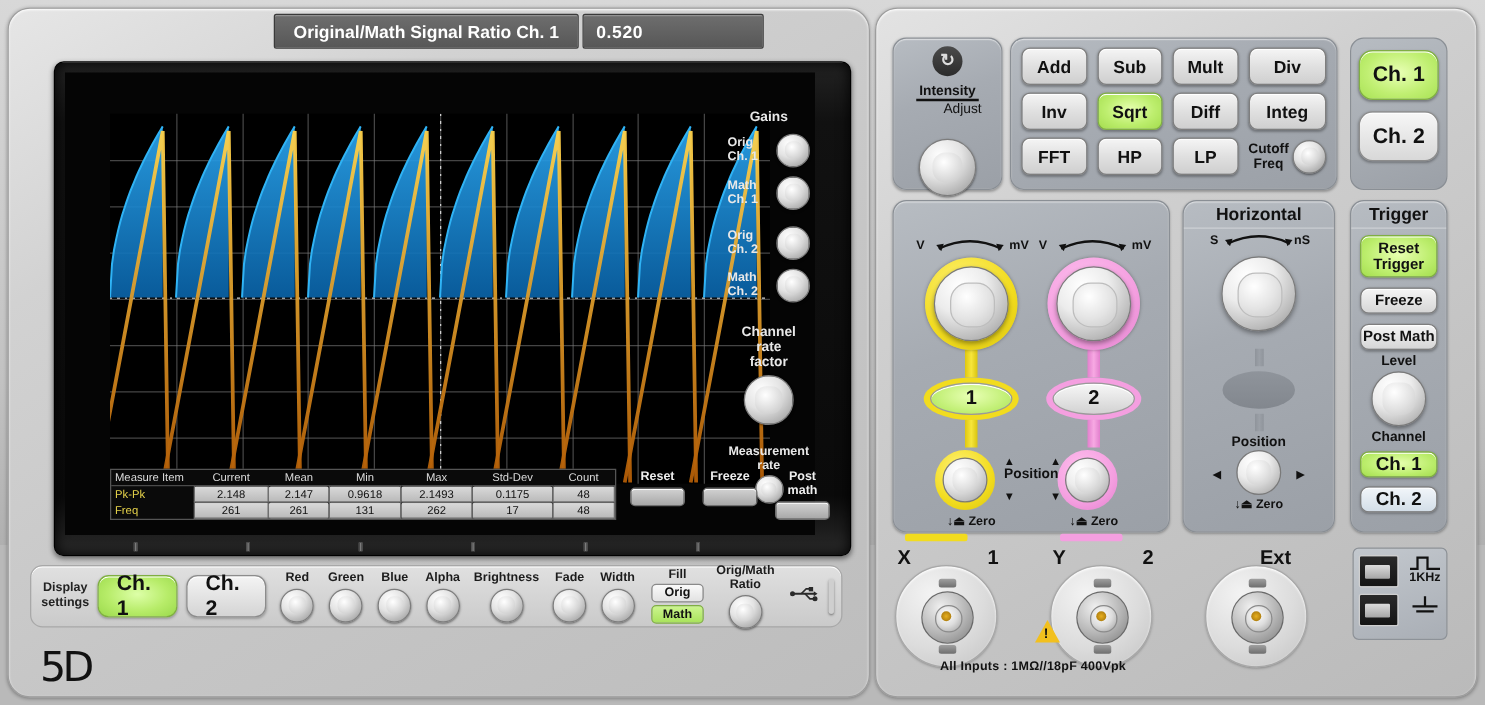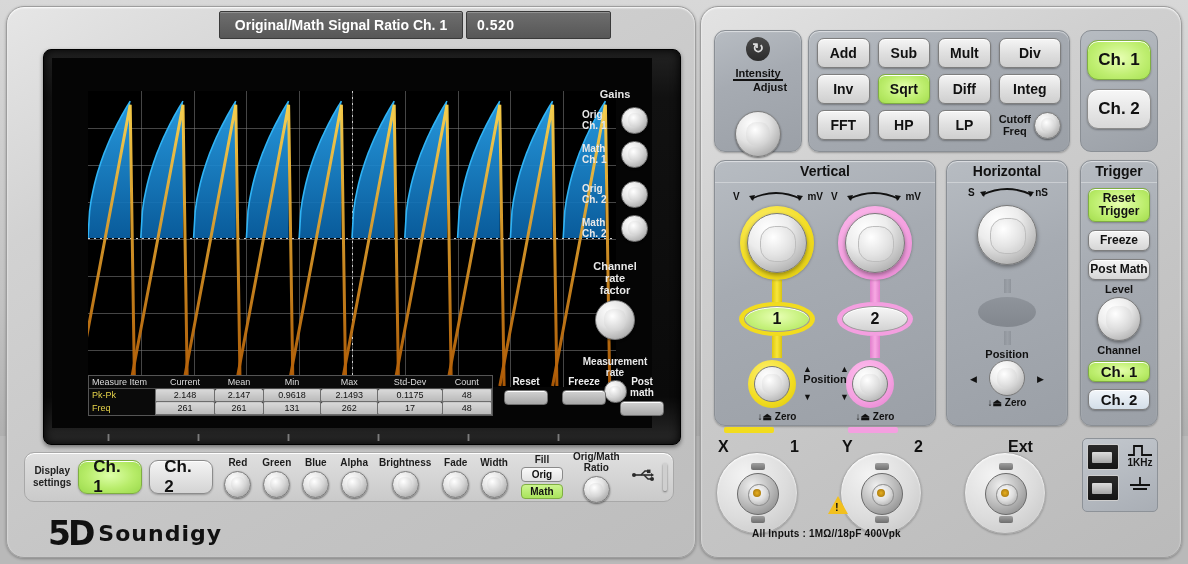--- a/index.html
+++ b/index.html
@@ -179,38 +179,38 @@
     border:2px solid #cfcfcf; position:relative;
     box-shadow: 0 1px 2px rgba(0,0,0,.5);
   }
   .usb-port::after {
     content:""; position:absolute; left:4px; top:4px; right:4px; height:9px;
     background:linear-gradient(180deg,#dfe8ee,#b9c6cf);
   }
 
   
   .logo { position:absolute; left:32px; top:514px; display:flex; align-items:center; }
-  .logo-mark { font-size:33px; font-weight:bold; color:#111; letter-spacing:-3px; font-family:"DejaVu Sans", sans-serif;margin-left:16px; }
+  .logo-mark { font-size:33px; font-weight:normal; color:#111; letter-spacing:-3px; font-family:"DejaVu Sans", sans-serif; }
   .logo-text { font-size:22px; font-weight:bold; color:#111; letter-spacing:1px; margin-left:6px; font-family:"DejaVu Sans", sans-serif; }
 
   
   .panel {
     position:absolute; border-radius:11px;
     background:linear-gradient(160deg,#b7bcc2 0%,#a6abb2 40%,#9ba0a7 100%);
     border:1px solid #8a8f95;
     box-shadow: inset 0 1px 1px rgba(255,255,255,.55), 0 1px 2px rgba(0,0,0,.28);
   }
   .intensity { left:714px; top:30px; width:88px; height:122px; text-align:center; }
   .pwr-ico {
     width:24px; height:24px; border-radius:50%; margin:6px auto 2px;
     background:linear-gradient(180deg,#4b4b4b,#2b2b2b);
     color:#ddd; font-size:14px; line-height:23px; font-weight:bold;
   }
   .intensity .t1 { font-size:11px; font-weight:bold; color:#111; border-bottom:2px solid #111; display:inline-block; padding:0 2px; }
-  .intensity .t2 { font-size:11px; font-weight:bold; color:#111; margin-bottom:18px;padding-left:24px; }
+  .intensity .t2 { font-size:11px; font-weight:normal; color:#111; margin-bottom:18px;padding-left:24px; }
 
   
   .keypad { left:808px; top:30px; width:262px; height:122px; padding:7px 8px; }
   .keypad-grid { display:grid; grid-template-columns:repeat(4,1fr); gap:6px 8px; }
   .kbtn {
     height:30px; border-radius:7px;
     display:flex; align-items:center; justify-content:center;
     font-size:14px; font-weight:bold; color:#111;
     background:linear-gradient(180deg,#f5f5f5 0%,#e0e0e0 50%,#cfcfcf 100%);
     border:1px solid #7e7e7e;
@@ -650,21 +650,20 @@
         <path d="M12 7l4 4h3" stroke="#2a2a2a" stroke-width="1.4" fill="none"></path>
         <circle cx="20" cy="11" r="2" fill="#2a2a2a"></circle>
         <path d="M19 5l3 2-3 2z" fill="#2a2a2a"></path>
       </svg>
     </div>
     <div class="usb-port"></div>
   </div>
 
   <div class="logo">
     <div class="logo-mark">5D</div>
-    <div class="logo-text">Soundigy</div>
   </div>
 
   <div class="panel intensity">
     <div class="pwr-ico">↻</div>
     <div class="t1">Intensity</div>
     <div class="t2">Adjust</div>
     <div class="knob-s" style="width:46px;height:46px;margin:0 auto;"></div>
   </div>
 
   <div class="panel keypad">
@@ -689,21 +688,20 @@
       </div>
     </div>
   </div>
 
   <div class="chtop">
     <div class="chtop-btn on">Ch. 1</div>
     <div class="chtop-btn">Ch. 2</div>
   </div>
 
   <div class="panel vertical">
-    <div class="panel-title">Vertical</div>
 
     <div class="vcol c1">
       <div class="vscale">
         <span class="lft">V</span>
         <span class="rgt">mV</span>
         <svg class="arc" viewBox="0 0 58 12">
           <path d="M4 10 Q29 -2 54 10" stroke="#111" stroke-width="1.8" fill="none"></path>
           <path d="M2 7l4 5 2-6z" fill="#111"></path>
             <path d="M56 7l-4 5-2-6z" fill="#111"></path>
         </svg>

